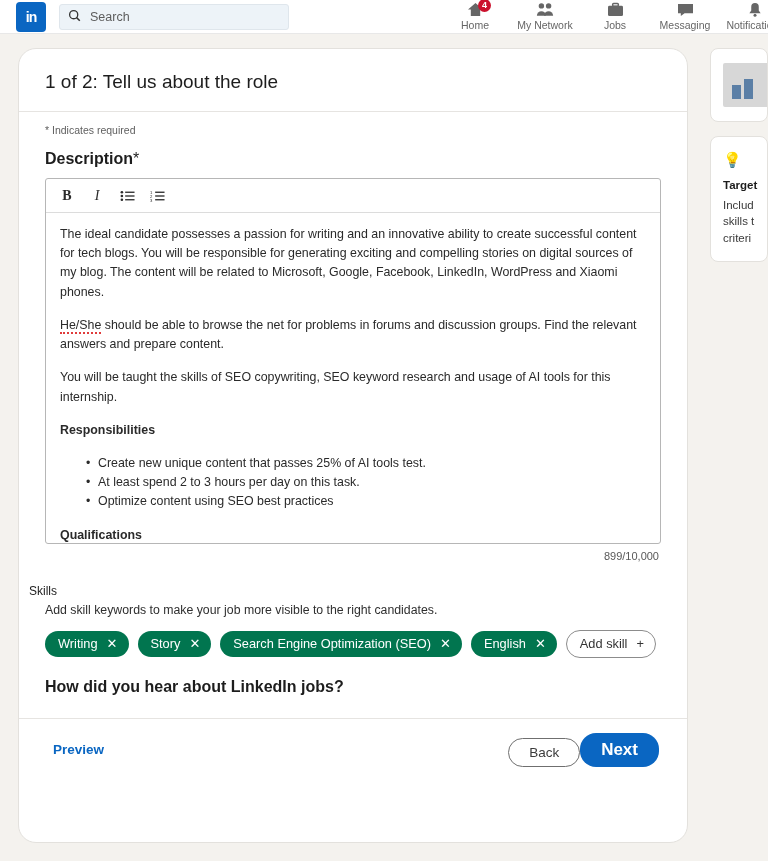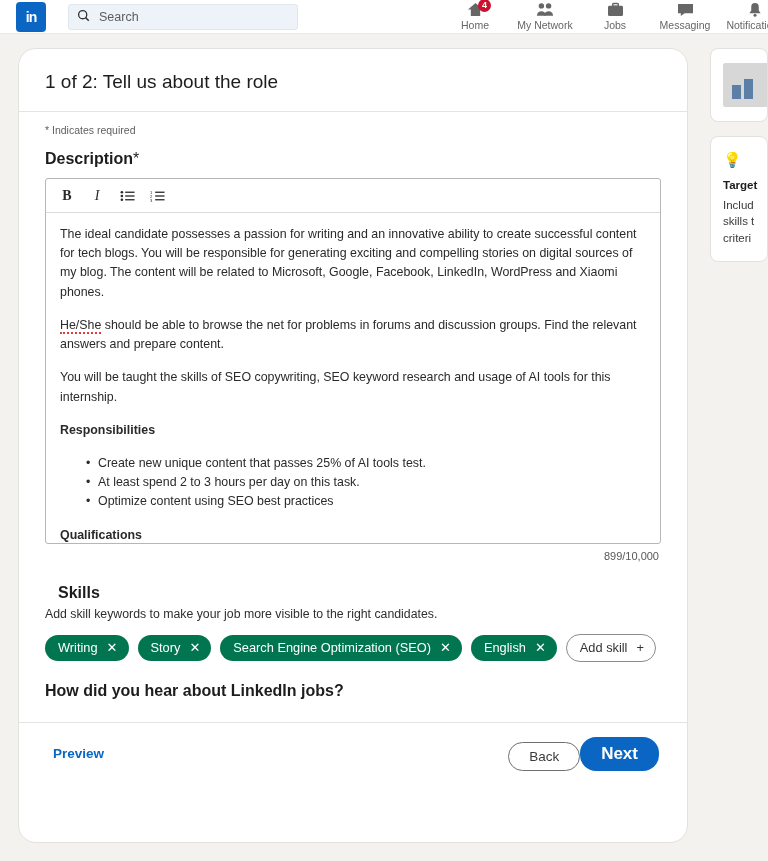--- a/index.html
+++ b/index.html
@@ -28,21 +28,21 @@
     color: #fff;
     font-weight: bold;
     font-size: 14px;
     display: flex;
     align-items: center;
     justify-content: center;
     letter-spacing: -1px;
     font-family: "Liberation Sans", sans-serif;
   }
   .search-box {
-    margin-left: 22px;
+    margin-left: 13px;
     width: 230px;
     height: 26px;
     background: #edf3f8;
     border: 1px solid #dfe6ec;
     border-radius: 3px;
     display: flex;
     align-items: center;
     padding: 0 8px;
   }
   .search-box svg { flex: 0 0 auto; }
@@ -184,24 +184,24 @@
     left: 0; top: 0;
   }
   .char-count {
     text-align: right;
     font-size: 11px;
     color: #585858;
     padding: 6px 28px 0 0;
   }
 
   .skills-head {
-    font-size: 16px;
-    font-weight: bold;
+    font-size: 12px;
+    font-weight: normal;
     color: #1d1d1d;
-    padding: 22px 26px 0 39px;
+    padding: 22px 26px 0 10px;
   }
   .skills-sub {
     font-size: 12.3px;
     color: #2f2f2f;
     padding: 5px 26px 0 26px;
   }
   .chips {
     display: flex;
     flex-wrap: wrap;
     gap: 9px;

